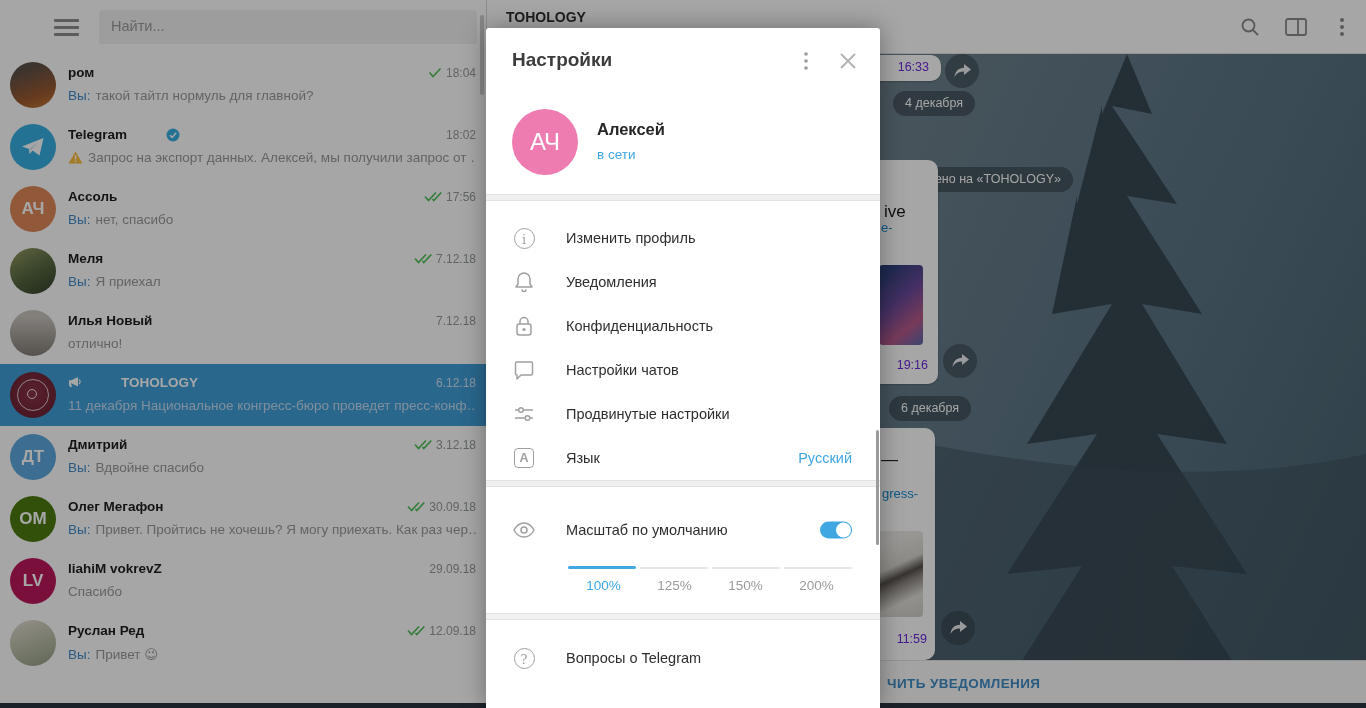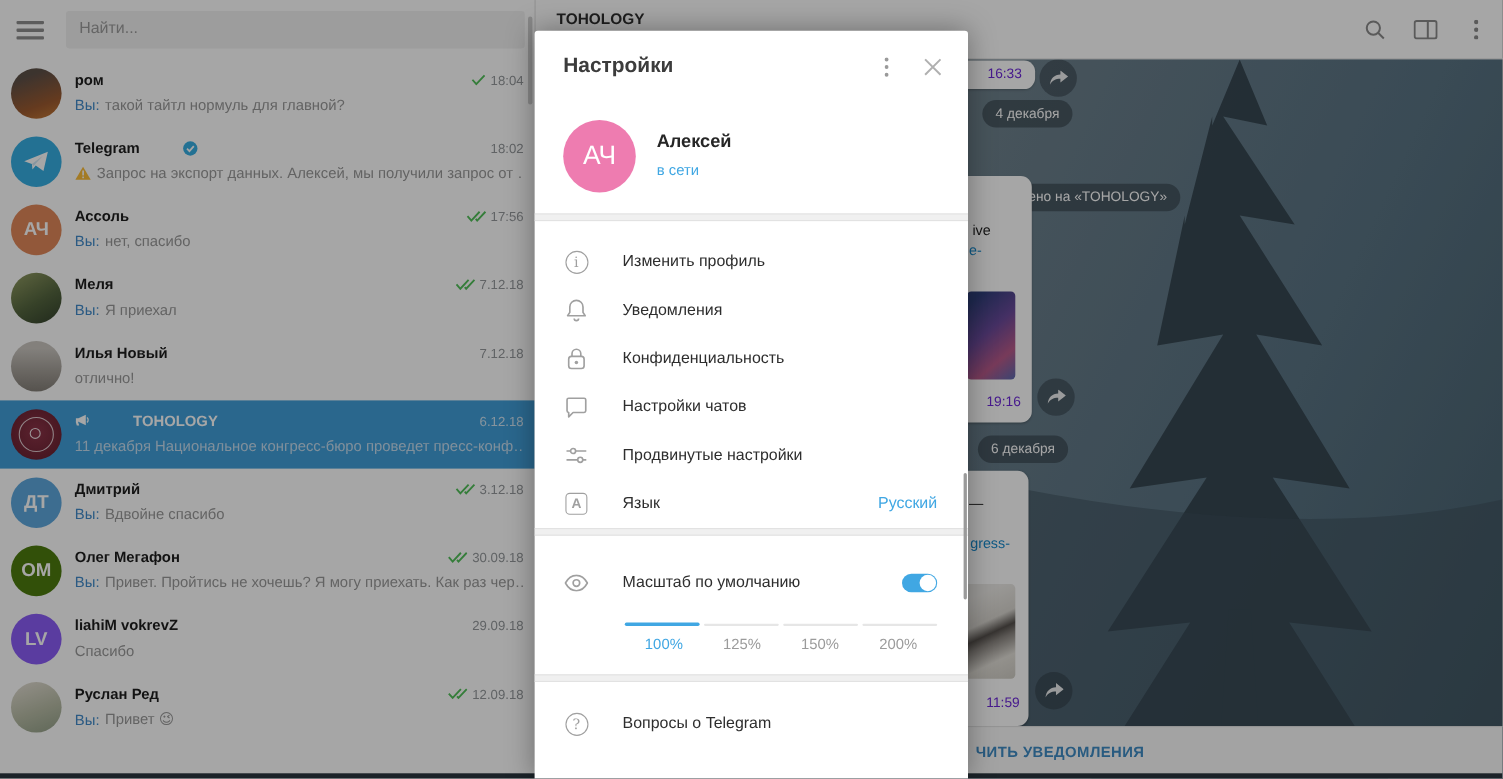--- a/index.html
+++ b/index.html
@@ -1,19 +1,19 @@
 <!DOCTYPE html>
 <html><head>
 <meta charset="utf-8">
 <style>
   html,body{margin:0;padding:0;background:#222;}
   .screen{position:relative;width:1366px;height:708px;overflow:hidden;
     font-family:"Liberation Sans","DejaVu Sans",sans-serif;background:#fff;}
   
-  .sidebar{position:absolute;left:0;top:0;width:487px;height:708px;background:#fff;border-right:1px solid #d9d9d9;box-sizing:border-box;}
+  .sidebar{position:absolute;left:0;top:0;width:487px;height:708px;background:#fff;border-right:1px solid #d9d9d9;box-sizing:border-box;padding-left:39px;}
   .side-top{position:relative;height:54px;}
   .hamburger{position:absolute;left:15px;top:19px;width:25px;height:17px;cursor:pointer;}
   .hamburger span{display:block;height:3px;margin-bottom:4px;background:#8e8e8e;border-radius:1px;}
   .search{position:absolute;left:60px;top:10px;right:9px;height:34px;background:#f1f1f1;border-radius:3px;}
   .search .ph{position:absolute;left:12px;top:8px;font-size:14.5px;color:#9c9c9c;}
   .side-scroll{position:absolute;right:2px;top:15px;width:4px;height:80px;border-radius:2px;background:#cfcfcf;}
   .chat-list{position:absolute;top:54px;left:0;right:0;}
   .crow{position:relative;height:62px;cursor:pointer;}
   .crow.sel{background:#419fd9;}
   .cava{position:absolute;left:10px;top:8px;width:46px;height:46px;border-radius:50%;
@@ -39,21 +39,21 @@
   .tb-icons .tbi{width:24px;height:24px;display:flex;align-items:center;justify-content:center;cursor:pointer;}
   
   .chat-area{position:absolute;left:487px;top:54px;right:0;bottom:0;overflow:hidden;
     background:linear-gradient(115deg,#83939c 0%,#6f828d 35%,#597383 70%,#47606e 100%);}
   .trees{position:absolute;left:0;top:0;width:100%;height:100%;}
   .bubble{position:absolute;background:#fff;border-radius:10px;box-shadow:0 1px 2px rgba(0,0,0,.2);}
   .pill{position:absolute;height:25px;line-height:25px;padding:0 12px;border-radius:13px;
     background:rgba(45,56,66,.55);color:#fff;font-size:12.5px;white-space:nowrap;}
   .btime{color:#6d28d9;font-size:12.5px;}
   .blink{color:#168acd;font-size:13px;}
-  .btxt{color:#1a1a1a;font-size:13px;}
+  .btxt{color:#1a1a1a;font-size:17px;}
   .share{position:absolute;width:34px;height:34px;border-radius:50%;background:rgba(45,56,66,.5);
     display:flex;align-items:center;justify-content:center;cursor:pointer;}
   .mutebar{position:absolute;left:0;right:0;top:606px;height:48px;background:#fbfbfb;border-top:1px solid #e3e3e3;box-sizing:border-box;cursor:pointer;}
   .mutebar span{position:absolute;left:400px;top:15px;font-size:13.5px;font-weight:bold;color:#3f8cc5;letter-spacing:.4px;}
   .photo{position:absolute;border-radius:4px;}
   .taskbar-strip{position:absolute;left:0;bottom:0;height:5px;width:100%;background:#2a353e;}
   
   .overlay{position:absolute;left:0;top:0;right:0;bottom:0;background:rgba(0,0,0,.35);}
   
   .modal{position:absolute;left:486px;top:28px;width:394px;height:680px;background:#fff;
@@ -284,21 +284,21 @@
               </span>
             </div>
           <div class="l2">
               <span class="you">Вы:</span>
               <span>Привет. Пройтись не хочешь? Я могу приехать. Как раз чер…</span>
             </div>
         </div>
       </div>
 
       <div class="crow">
-        <div class="cava" style="background:#8b5cf6">
+        <div class="cava" style="background:#be185d">
             <span>LV</span>
           </div>
         <div class="cbody">
           <div class="l1">
               <span class="cname">liahiM vokrevZ</span>
               <span class="grow"></span>
             <span class="ctime">
                 <span>29.09.18</span>
               </span>
             </div>

